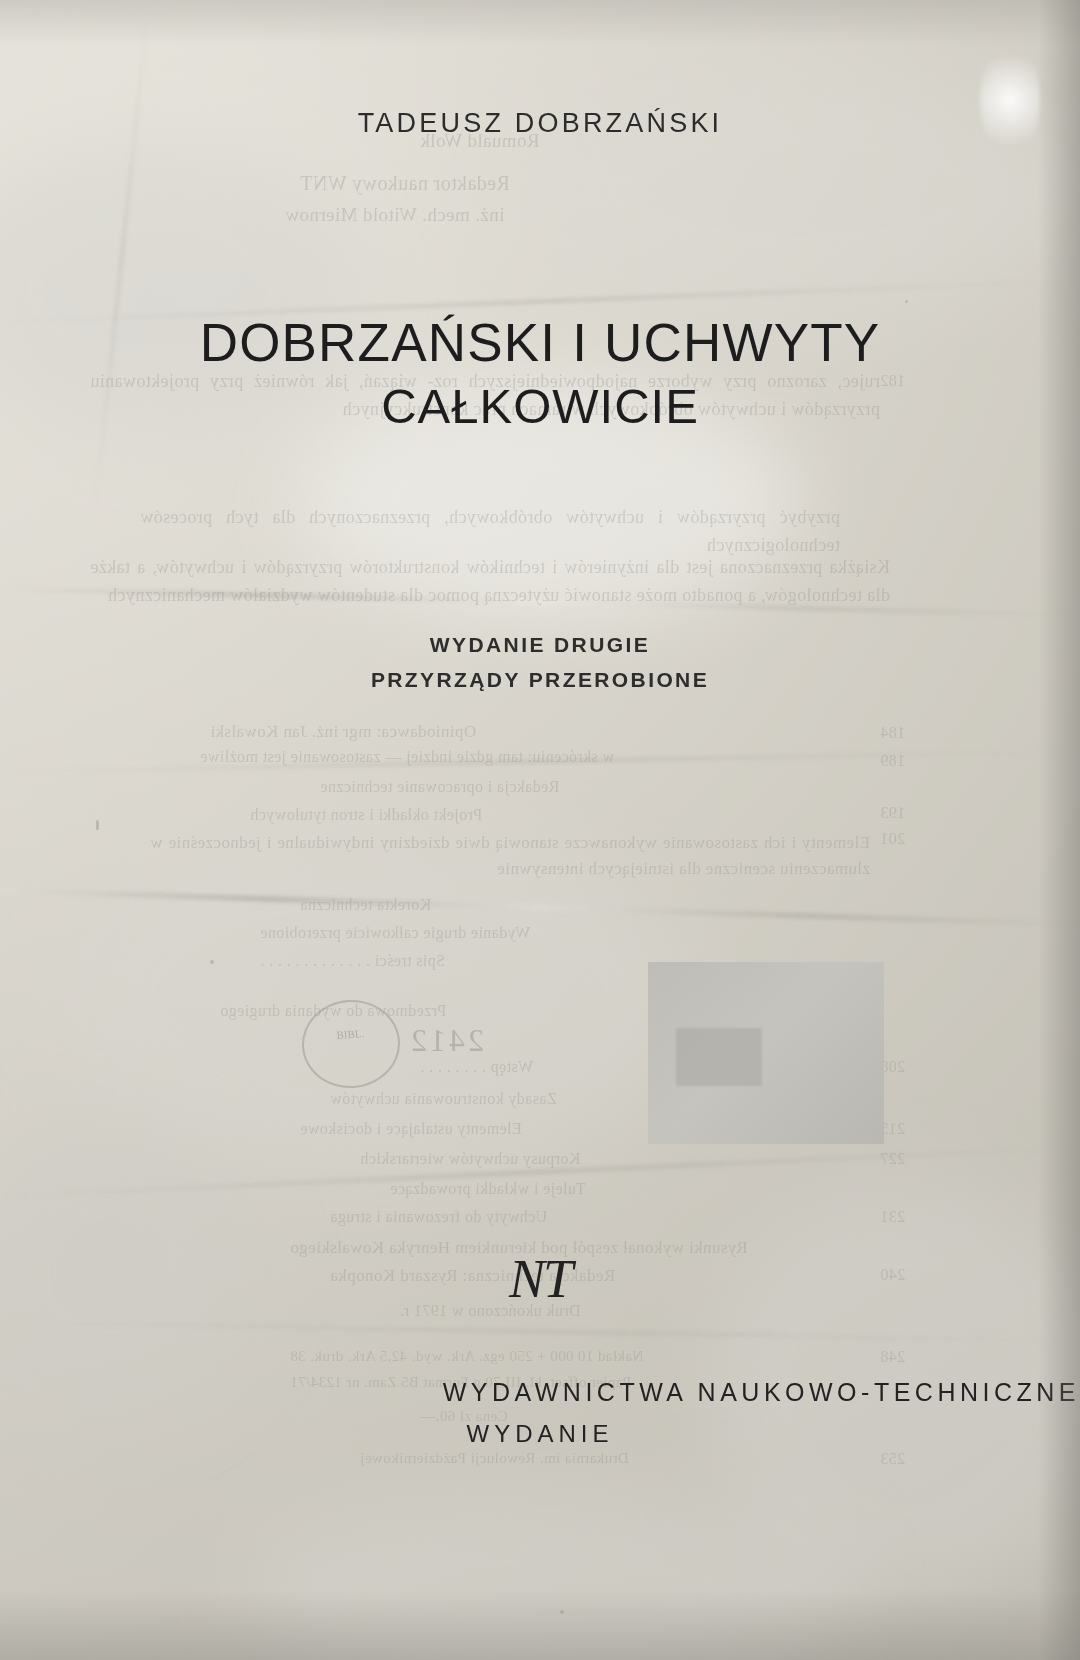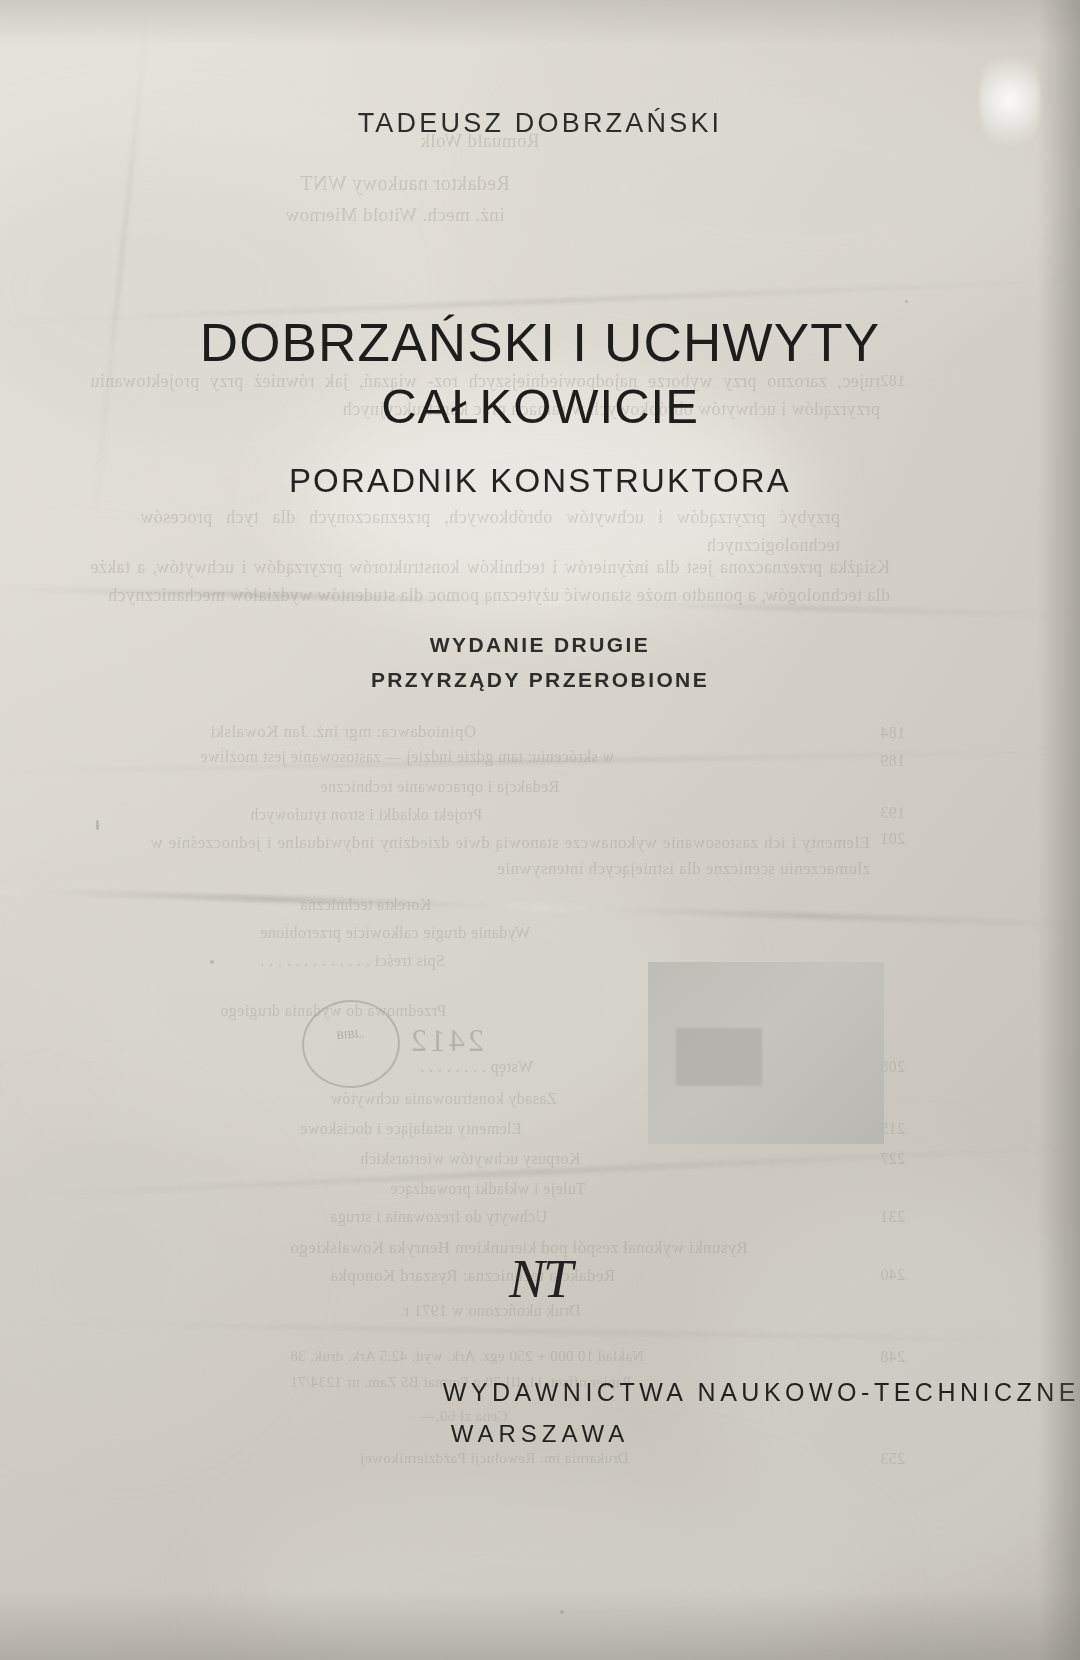--- a/index.html
+++ b/index.html
@@ -320,26 +320,25 @@
 
   <div class="speck" style="left:210px; top:960px; width:4px; height:4px;"></div>
   <div class="speck" style="left:96px; top:820px; width:3px; height:10px; border-radius:2px;"></div>
   <div class="speck" style="left:905px; top:300px; width:3px; height:3px;"></div>
   <div class="speck" style="left:560px; top:1610px; width:4px; height:4px;"></div>
 
   <div class="content">
     <div class="author">TADEUSZ DOBRZAŃSKI</div>
     <div class="title-1">DOBRZAŃSKI I UCHWYTY</div>
     <div class="title-2">CAŁKOWICIE</div>
-    <div class="subtitle">PORADNIK KONSTRUKTORA</div>
     <div class="edition">
       <div>WYDANIE DRUGIE</div>
       <div>PRZYRZĄDY PRZEROBIONE</div>
     </div>
     <div class="logo">NT</div>
     <div class="publisher">WYDAWNICTWA NAUKOWO-TECHNICZNE</div>
-    <div class="city">WARSZAWA</div>
+    <div class="city">WYDANIE</div>
   </div>
 
   <div class="edge-shadow-top"></div>
   <div class="edge-shadow-right"></div>
   <div class="edge-shadow-bottom"></div>
 </div>
 
 </body></html>

